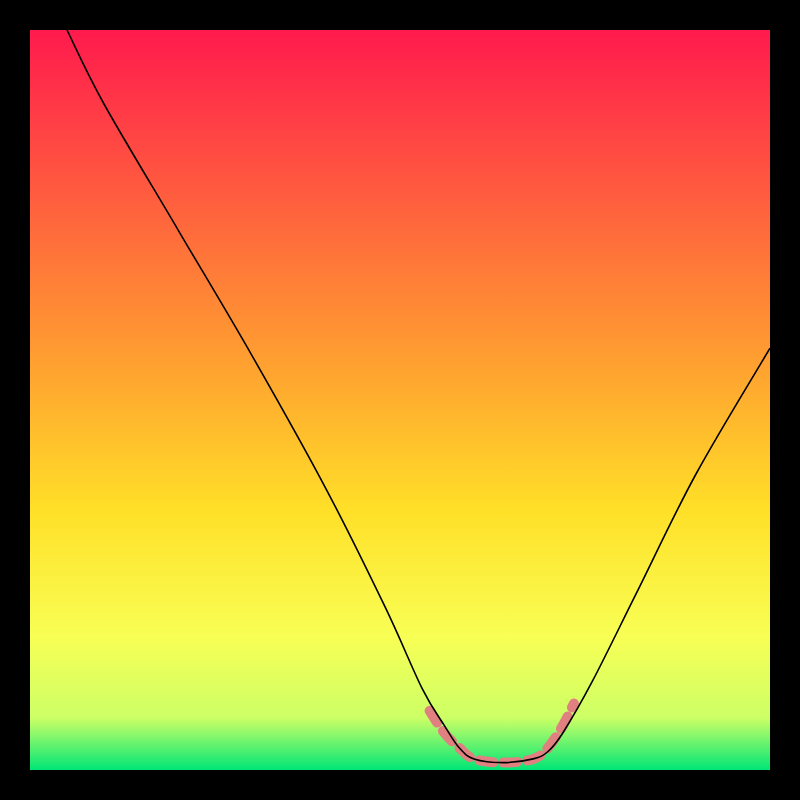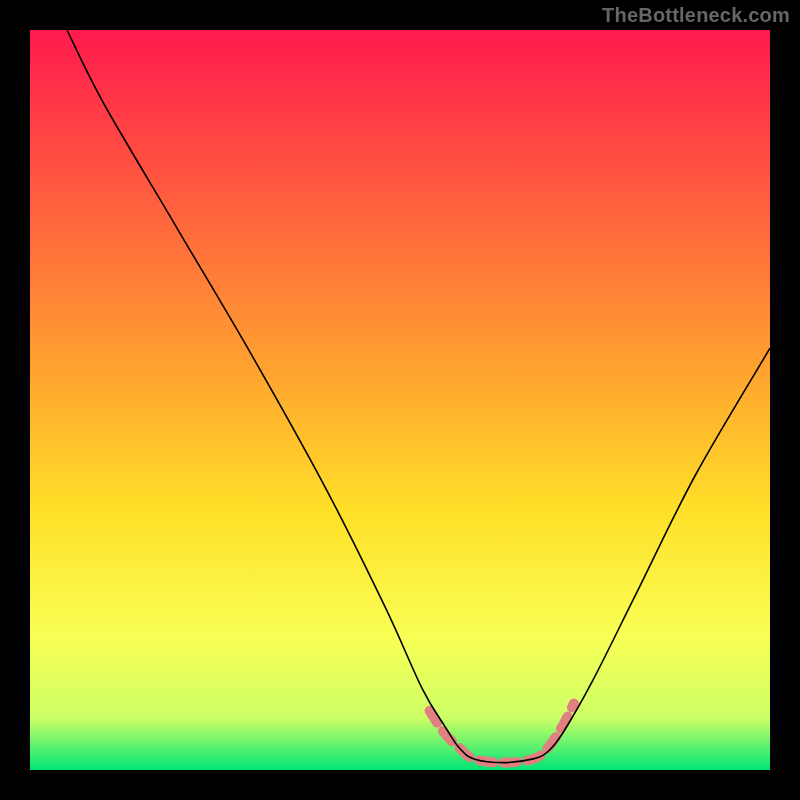--- a/index.html
+++ b/index.html
@@ -35,21 +35,20 @@
     height: 740px;
   }
   .plot svg {
     display: block;
   }
 </style>
 </head>
 <body>
 
 <div class="frame">
-  <div class="attribution">TheBottleneck.com</div>
 
   <div class="plot">
     <svg id="chart-svg" width="740" height="740" viewBox="0 0 740 740">
       <defs>
         <linearGradient id="bg-grad" x1="0" y1="0" x2="0" y2="1">
             <stop offset="0%" stop-color="#ff1a4d"></stop>
             <stop offset="45%" stop-color="#ffa030"></stop>
             <stop offset="65%" stop-color="#ffe028"></stop>
             <stop offset="82%" stop-color="#f8ff55"></stop>
             <stop offset="93%" stop-color="#ccff66"></stop>

